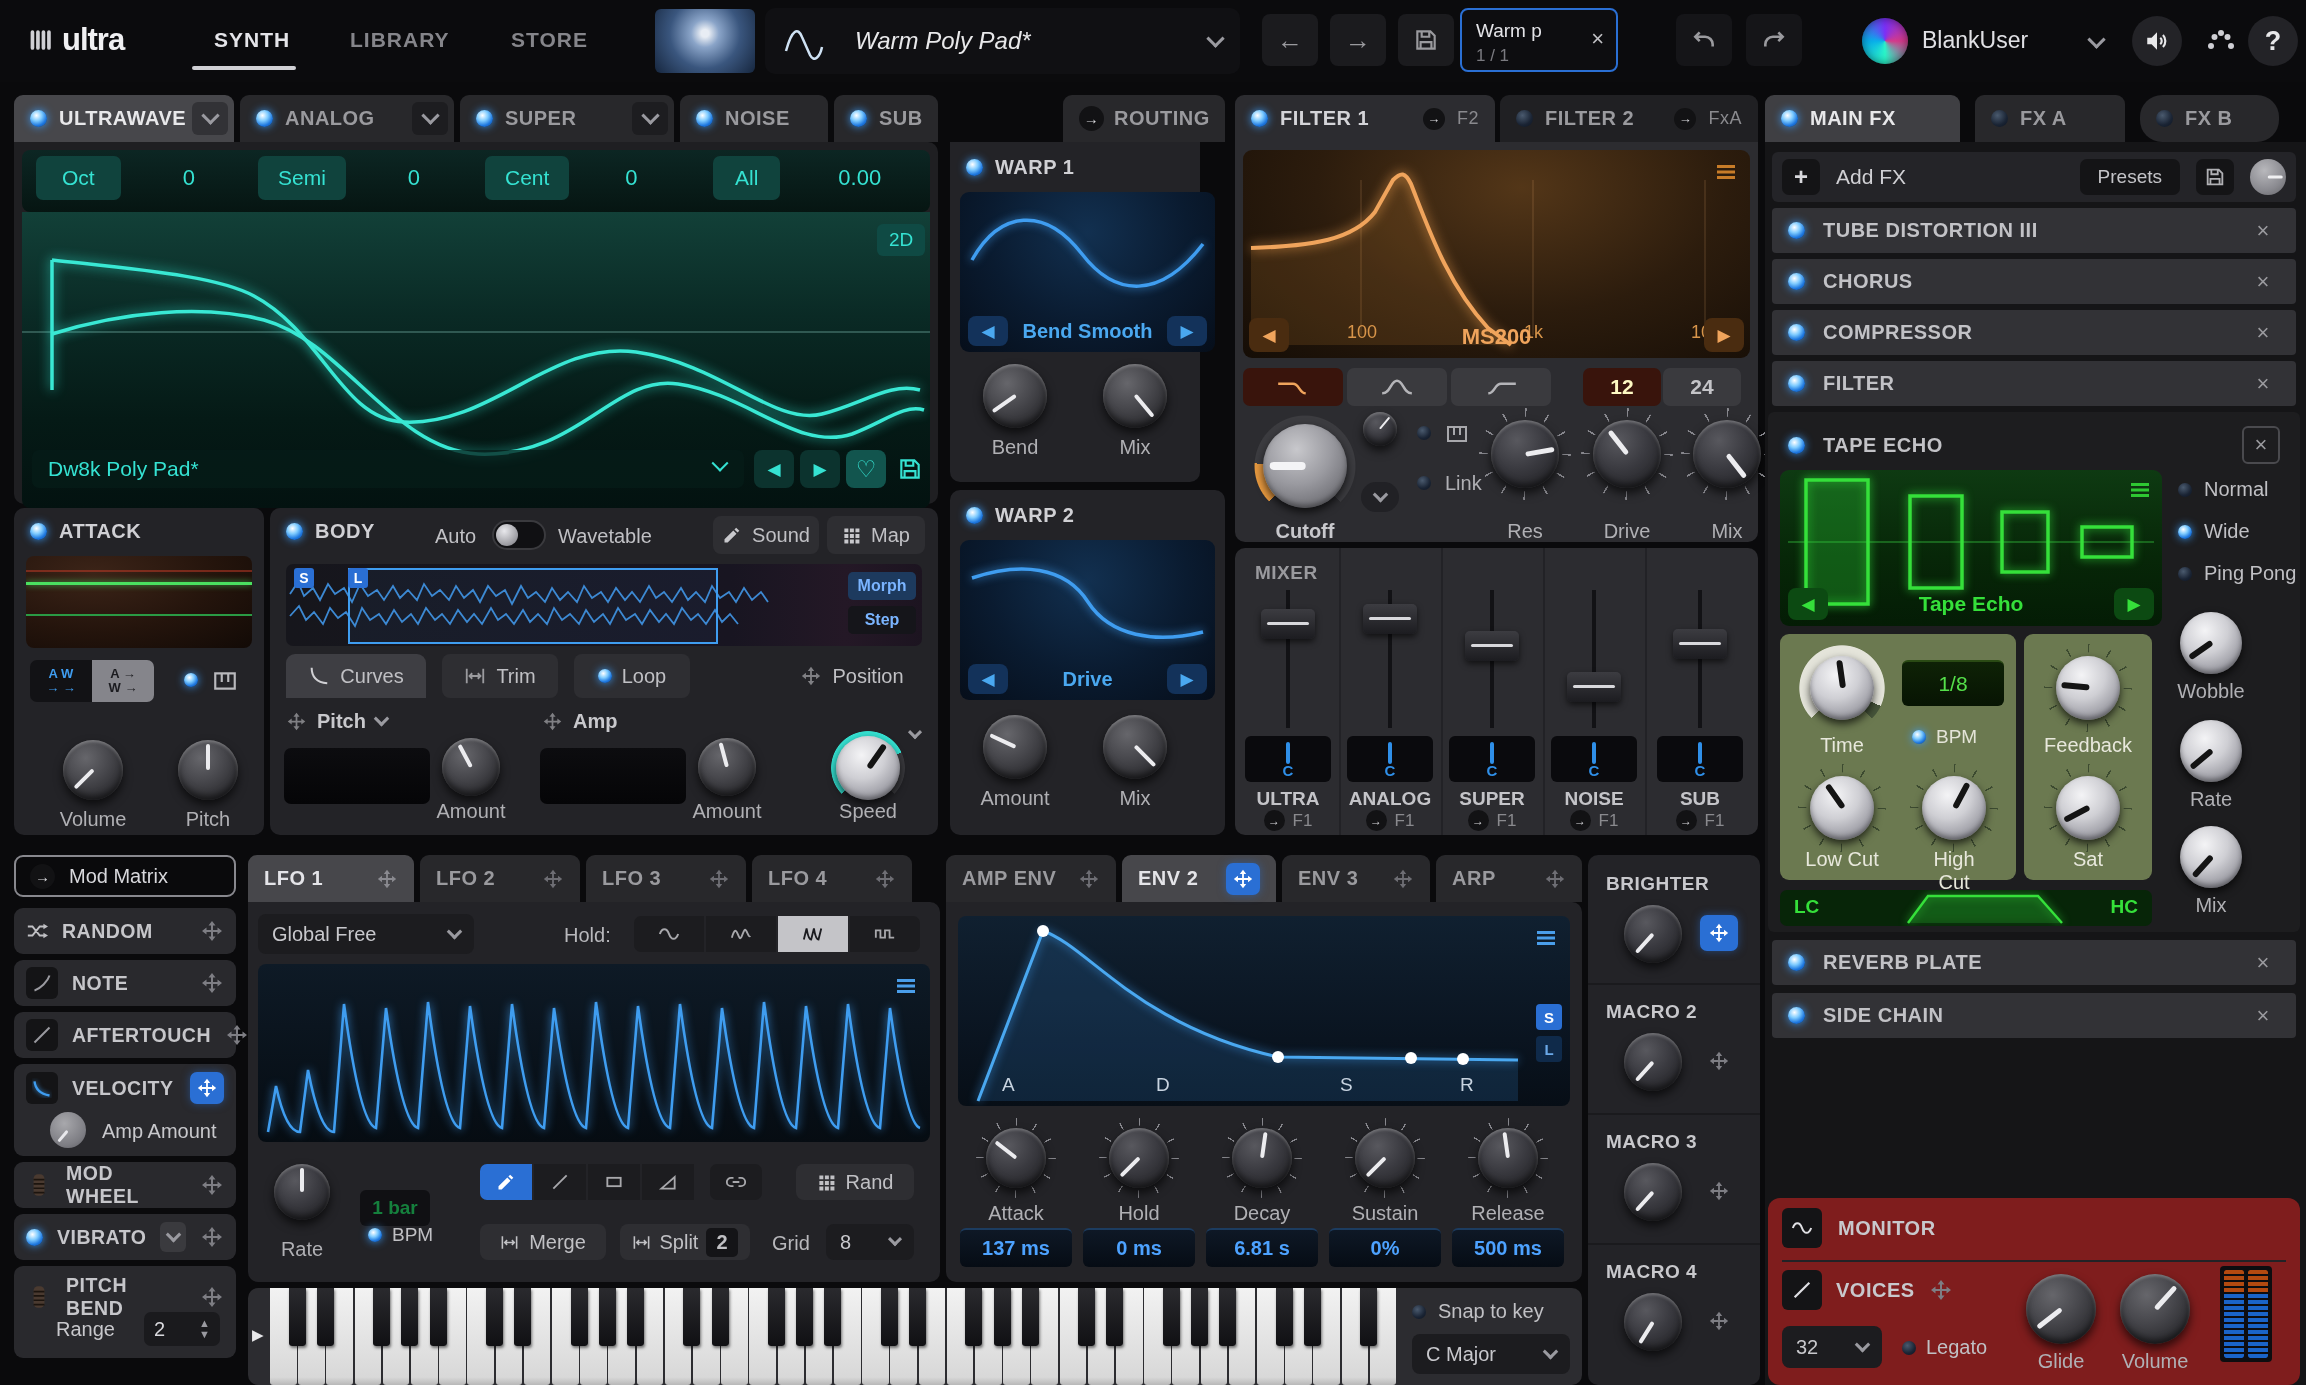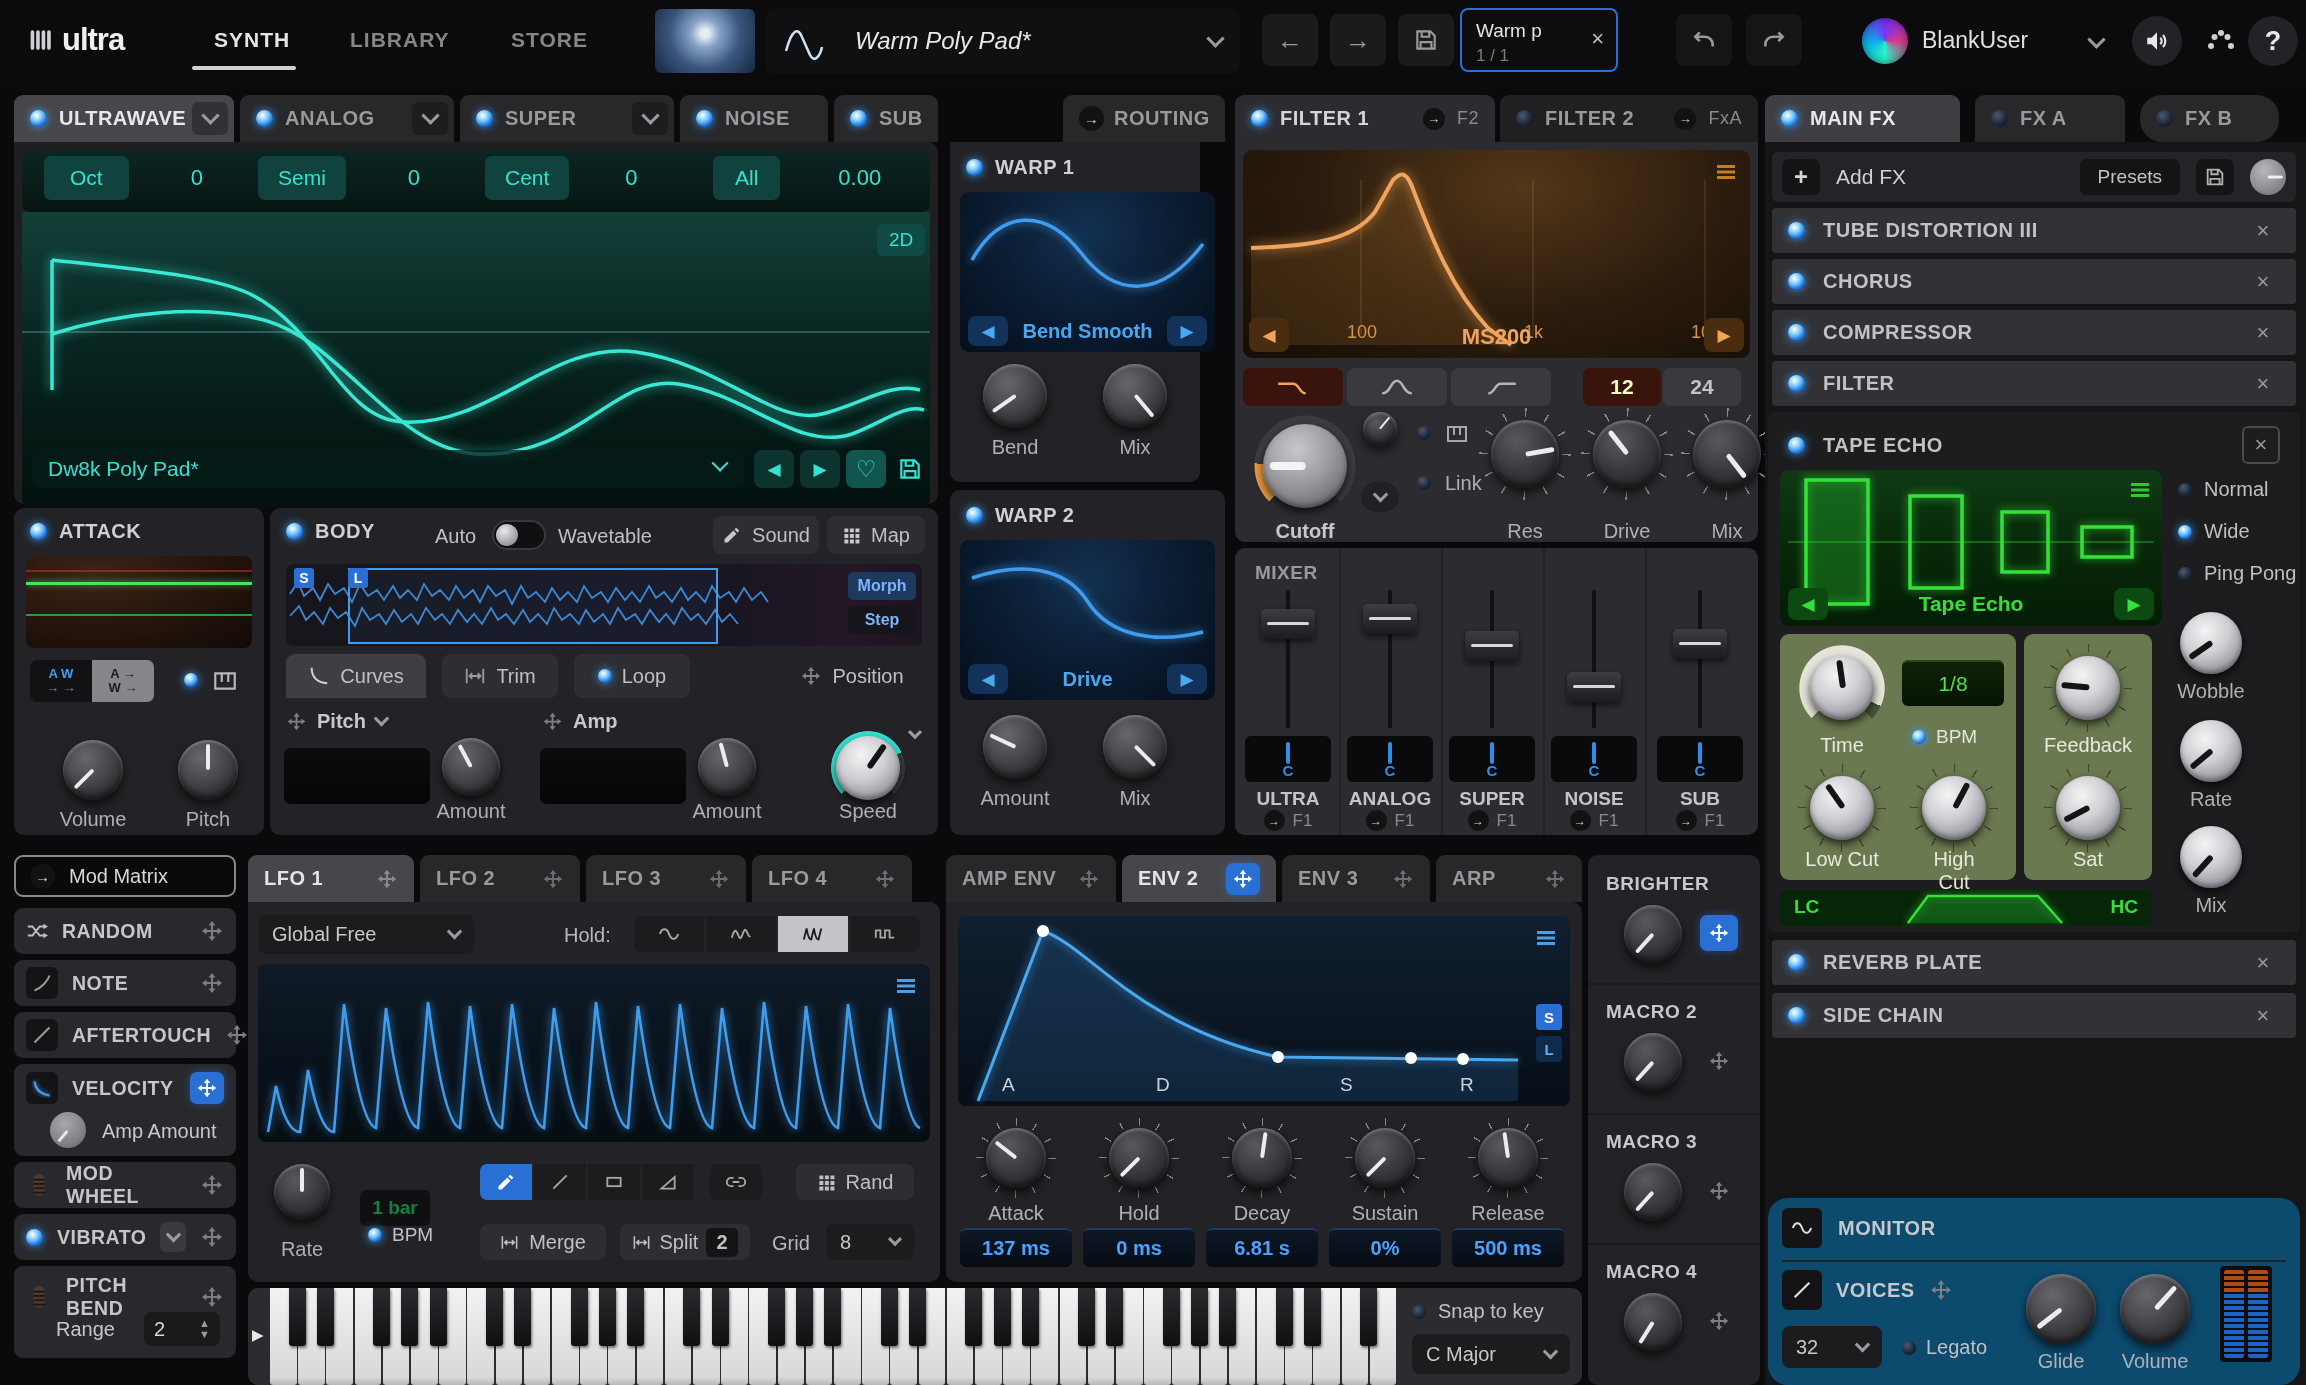--- a/index.html
+++ b/index.html
@@ -232,21 +232,21 @@
       <span>SUB</span>
   </div>
   <div class="tab" style="left:1063px;top:95px;width:162px;gap:10px;">
     <span class="circ">→</span>
       <span>ROUTING</span>
   </div>
 
   <div class="panel" style="left:14px;top:142px;width:924px;height:362px;background:#1f1f22;border-radius:0 10px 10px 10px;">
 
     <div class="ab" style="left:8px;top:8px;width:908px;height:62px;background:linear-gradient(180deg,#0c2623,#061512);border-radius:8px;"></div>
-    <div class="ab f" style="left:22px;top:14px;margin-left:8px;">
+    <div class="ab f" style="left:22px;top:14px;">
       <span class="cyan" style="background:#10433d;border-radius:7px;padding:10px 26px;font-size:21px;">Oct</span>
       <span class="cyan" style="font-size:22px;margin-left:62px;">0</span>
     </div>
     <div class="ab f" style="left:244px;top:14px;">
       <span class="cyan" style="background:#10433d;border-radius:7px;padding:10px 20px;font-size:21px;">Semi</span>
       <span class="cyan" style="font-size:22px;margin-left:62px;">0</span>
     </div>
     <div class="ab f" style="left:471px;top:14px;">
       <span class="cyan" style="background:#10433d;border-radius:7px;padding:10px 20px;font-size:21px;">Cent</span>
       <span class="cyan" style="font-size:22px;margin-left:56px;">0</span>
@@ -787,21 +787,21 @@
     <span class="led"></span>
       <span class="t">REVERB PLATE</span>
       <span class="fxx">×</span>
   </div>
   <div class="fxrow" style="top:993px;">
     <span class="led"></span>
       <span class="t">SIDE CHAIN</span>
       <span class="fxx">×</span>
   </div>
 
-  <div class="ab" style="left:1768px;top:1198px;width:532px;height:187px;background:#0c4a6e;border-radius:20px;">
+  <div class="ab" style="left:1768px;top:1198px;width:532px;height:187px;background:#7f1d1d;border-radius:12px;">
     <div class="ab f" style="left:14px;top:10px;gap:16px;width:504px;border-bottom:2px solid #222226;padding-bottom:12px;">
       <span class="ibox">
           <svg class="ic" style="color:#e0e0e4;">
             <use href="#i-sine"></use>
           </svg>
         </span>
       <span class="b" style="font-size:20px;letter-spacing:.5px;color:#c8c8cc;">MONITOR</span>
     </div>
     <div class="ab f" style="left:14px;top:72px;gap:14px;">
       <span class="ibox">

